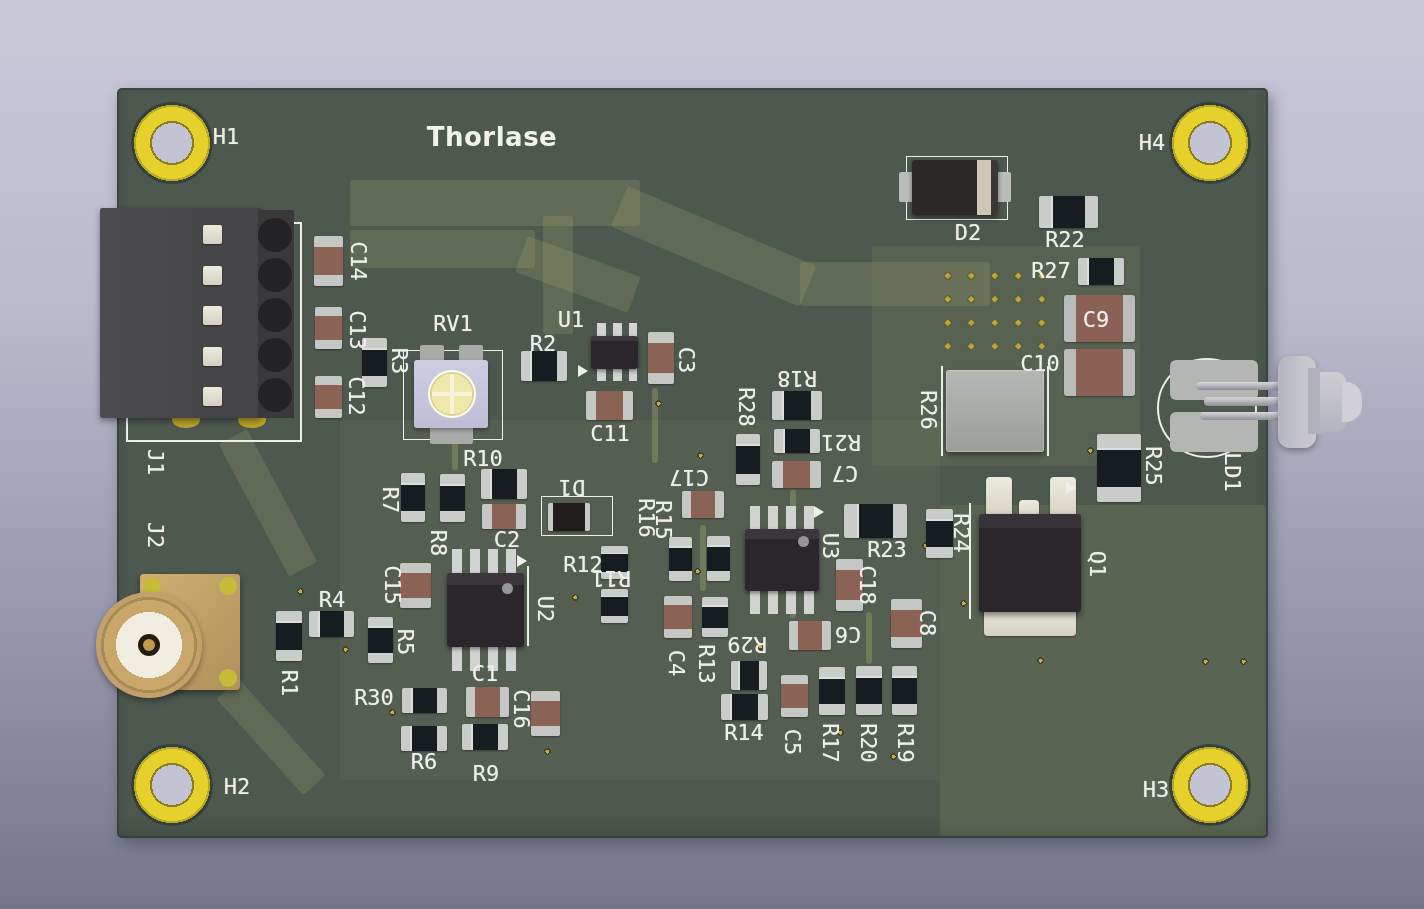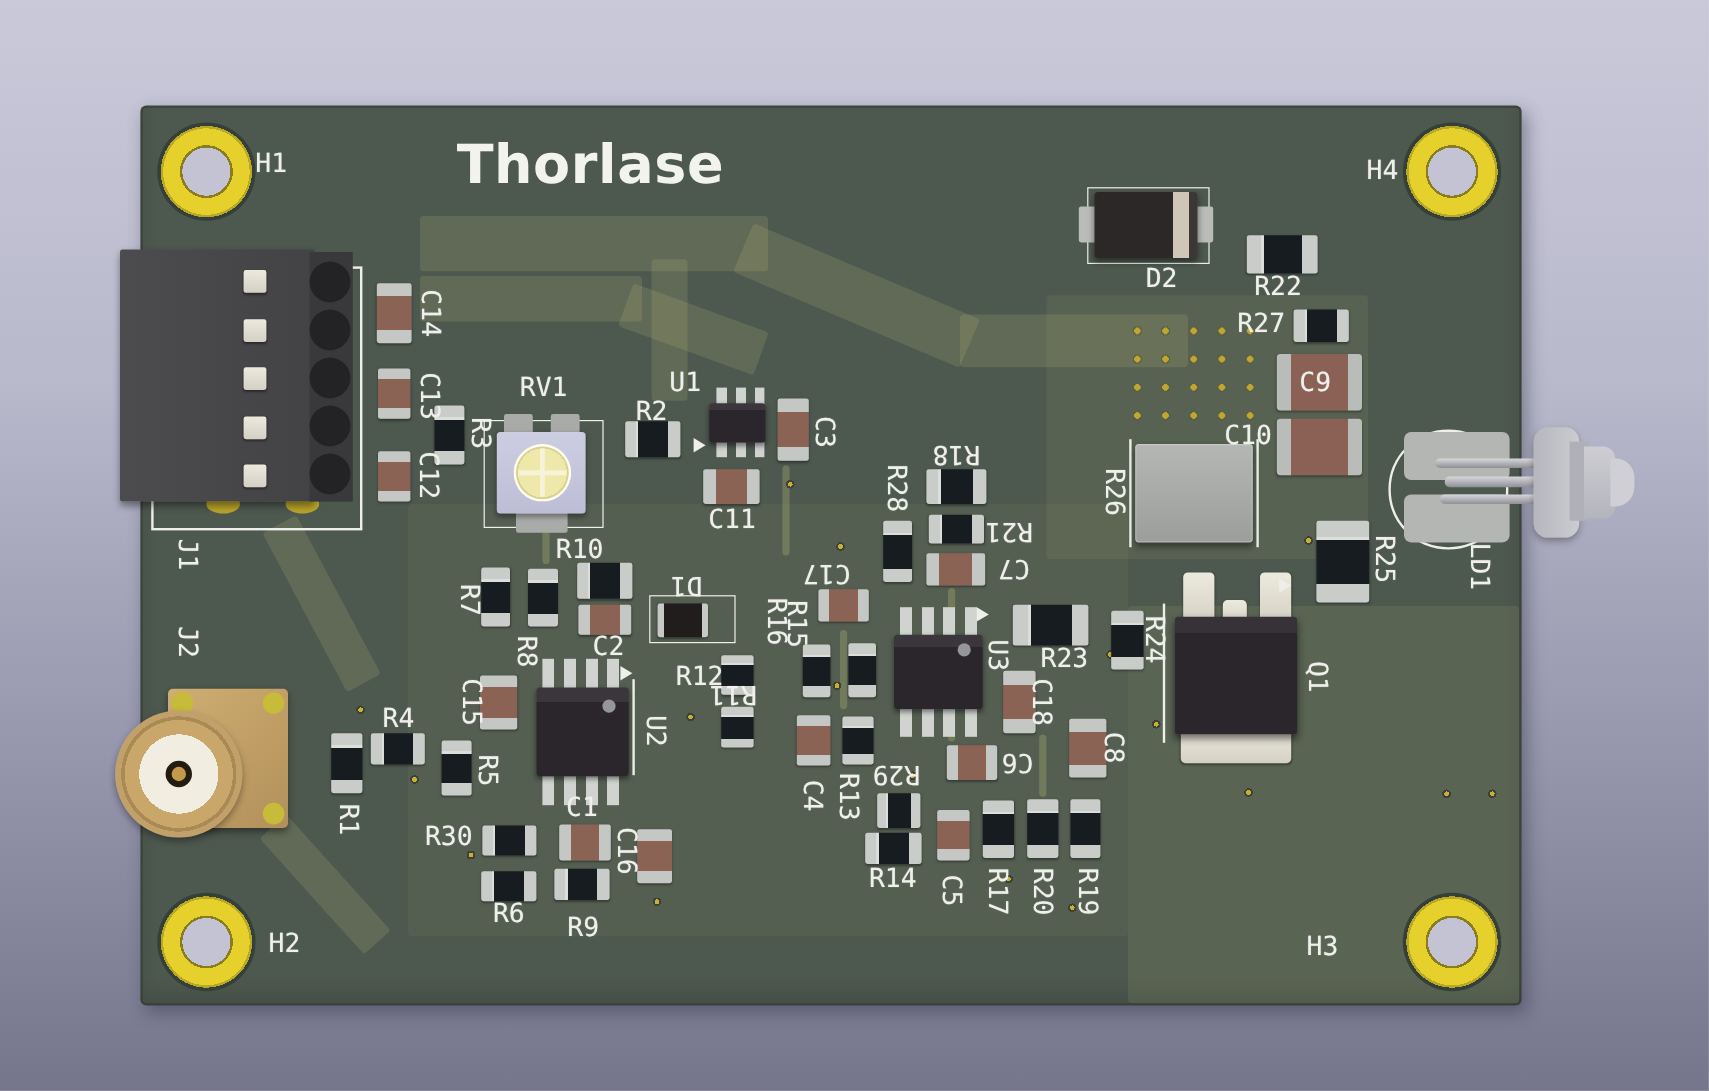--- a/index.html
+++ b/index.html
@@ -9,21 +9,21 @@
   .board{position:absolute;left:117px;top:88px;width:1151px;height:750px;background:#4d584f;
     border-radius:5px;box-shadow:4px 6px 14px rgba(50,50,70,.45), inset 0 0 0 2px rgba(0,0,0,.18), inset 0 -10px 16px rgba(0,0,0,.12)}
   .tr,.zone,.tt{position:absolute;border-radius:3px}
   .tr{background:rgba(186,190,120,.18)}
   .zone{background:rgba(180,186,115,.13)}
   .tt{background:rgba(186,190,120,.30)}
   .lbl{position:absolute;font-style:normal;color:#efefec;font-size:22px;line-height:1;white-space:nowrap;
     transform:translate(-50%,-50%);text-shadow:0 0 1px rgba(240,240,235,.5)}
   .lbl.v{transform:translate(-50%,-50%) rotate(90deg)}
   .lbl.u{transform:translate(-50%,-50%) rotate(180deg)}
-  .logo{position:absolute;font-family:"DejaVu Sans",sans-serif;font-weight:600;font-size:45px;color:#f2f2ef;
+  .logo{position:absolute;font-family:"DejaVu Sans",sans-serif;font-weight:600;font-size:26px;color:#f2f2ef;
     transform:translate(-50%,-50%);letter-spacing:.5px}
   .smd{position:absolute;display:block;border-radius:2px;box-shadow:0 1px 2px rgba(0,0,0,.35)}
   .rh{background:linear-gradient(90deg,#c9ccc9 0 20%,#dcdedc 20% 24%,#161c1f 24% 78%,#c9ccc9 78%)}
   .rvx{background:linear-gradient(180deg,#c9ccc9 0 20%,#dcdedc 20% 24%,#161c1f 24% 78%,#c9ccc9 78%)}
   .ch{background:linear-gradient(90deg,#c4c7c4 0 22%,#8a6355 22% 78%,#c4c7c4 78%)}
   .cv{background:linear-gradient(180deg,#c4c7c4 0 22%,#8a6355 22% 78%,#c4c7c4 78%)}
   .cbig{background:linear-gradient(90deg,#b9bcb9 0 17%,#8a6154 17% 83%,#b9bcb9 83%);border-radius:3px}
   .soic{position:absolute;background:linear-gradient(180deg,#3a363c 0 16%,#2a262c 16%);border-radius:3px;
     box-shadow:0 2px 4px rgba(0,0,0,.45)}
   .dot{position:absolute;border-radius:50%;background:#95969a}
@@ -217,21 +217,21 @@
 
   <div class="arr" style="left:578px;top:365px"></div>
   <div class="arr" style="left:517px;top:555px"></div>
   <div class="arr" style="left:814px;top:506px"></div>
   <div class="arr" style="left:1066px;top:482px"></div>
 
   <span class="logo" style="left:492px;top:137px">Thorlase</span>
   <i class="lbl" style="left:226px;top:137px">H1</i>
   <i class="lbl" style="left:1152px;top:143px">H4</i>
   <i class="lbl" style="left:237px;top:787px">H2</i>
-  <i class="lbl" style="left:1102px;top:790px">H3</i>
+  <i class="lbl" style="left:1156px;top:790px">H3</i>
   <i class="lbl v" style="left:155px;top:462px">J1</i>
   <i class="lbl v" style="left:155px;top:535px">J2</i>
   <i class="lbl v" style="left:358px;top:261px">C14</i>
   <i class="lbl v" style="left:357px;top:330px">C13</i>
   <i class="lbl v" style="left:356px;top:396px">C12</i>
   <i class="lbl v" style="left:399px;top:361px">R3</i>
   <i class="lbl" style="left:453px;top:324px">RV1</i>
   <i class="lbl" style="left:543px;top:344px">R2</i>
   <i class="lbl" style="left:571px;top:320px">U1</i>
   <i class="lbl v" style="left:686px;top:360px">C3</i>

